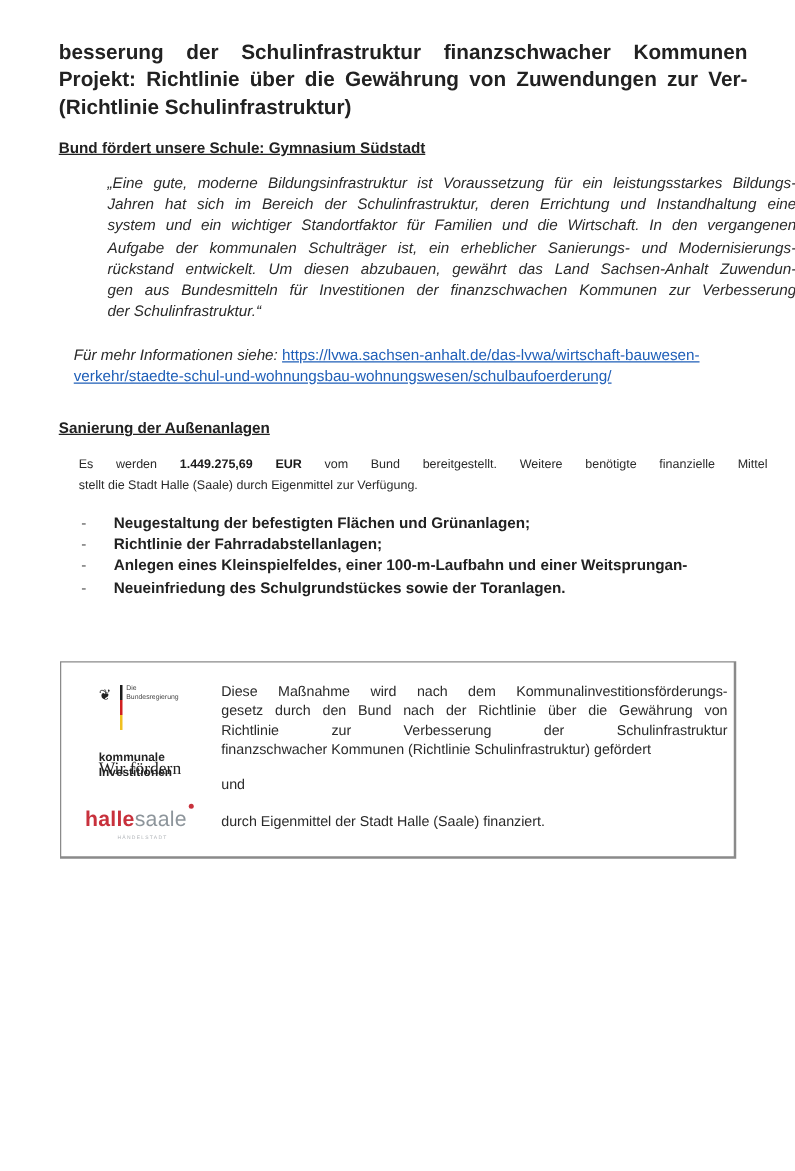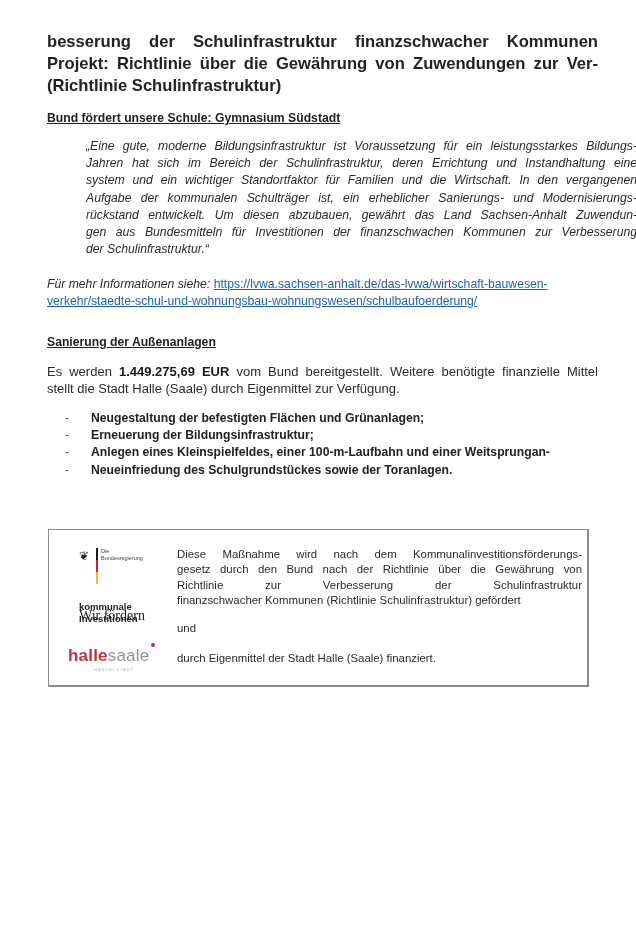--- a/index.html
+++ b/index.html
@@ -21,28 +21,28 @@
     }
     .quote {
       position: absolute; top: 138px; left: 0; width: 551px;
       font-size: 12.2px; font-style: italic; line-height: 17.2px;
       color: #2a2a2a;
       margin-left: 39px;
     }
     .quote .line { display: block; text-align: justify; text-align-last: justify; white-space: nowrap; }
     .quote .line.last { text-align-last: left; }
     .info {
-      position: absolute; top: 276px; left: 0; width: 551px;
+      position: absolute; top: 276px; left: 12px; width: 551px;
       font-size: 12.2px; line-height: 16.5px; color: #2a2a2a;
     }
     .info .lbl { font-style: italic; }
     .info a { color: #1f5fb8; text-decoration: underline; }
     .para {
-      position: absolute; top: 363px; left: 0; width: 551px;
-      font-size: 13px; line-height: 17px; color: #2a2a2a;
+      position: absolute; top: 363px; left: 16px; width: 551px;
+      font-size: 10px; line-height: 17px; color: #2a2a2a;
     }
     .para .line { display: block; text-align: justify; text-align-last: justify; }
     .para .line.last { text-align-last: left; }
     .para b { color: #1a1a1a; }
     .list {
       position: absolute; top: 410px; left: 0; width: 551px;
       margin: 0; padding: 0; list-style: none;
       font-size: 12.2px; font-weight: bold; line-height: 17.2px; color: #222;
     }
     .list li { position: relative; padding-left: 44px; }
@@ -118,21 +118,21 @@
     <span class="line last">stellt die Stadt Halle (Saale) durch Eigenmittel zur Verfügung.</span>
   </div>
 
   <ul class="list">
     <li>
       <span class="dash">-</span>
       <span class="txt">Neugestaltung der befestigten Flächen und Grünanlagen;</span>
     </li>
     <li>
       <span class="dash">-</span>
-      <span class="txt">Erneuerung der Bildungsinfrastruktur;</span>
+      <span class="txt">Richtlinie der Fahrradabstellanlagen;</span>
     </li>
     <li>
       <span class="dash">-</span>
       <span class="txt">Anlegen eines Kleinspielfeldes, einer 100-m-Laufbahn und einer Weitsprungan-</span>
     </li>
     <li>
       <span class="dash">-</span>
       <span class="txt">Neueinfriedung des Schulgrundstückes sowie der Toranlagen.</span>
     </li>
   </ul>

